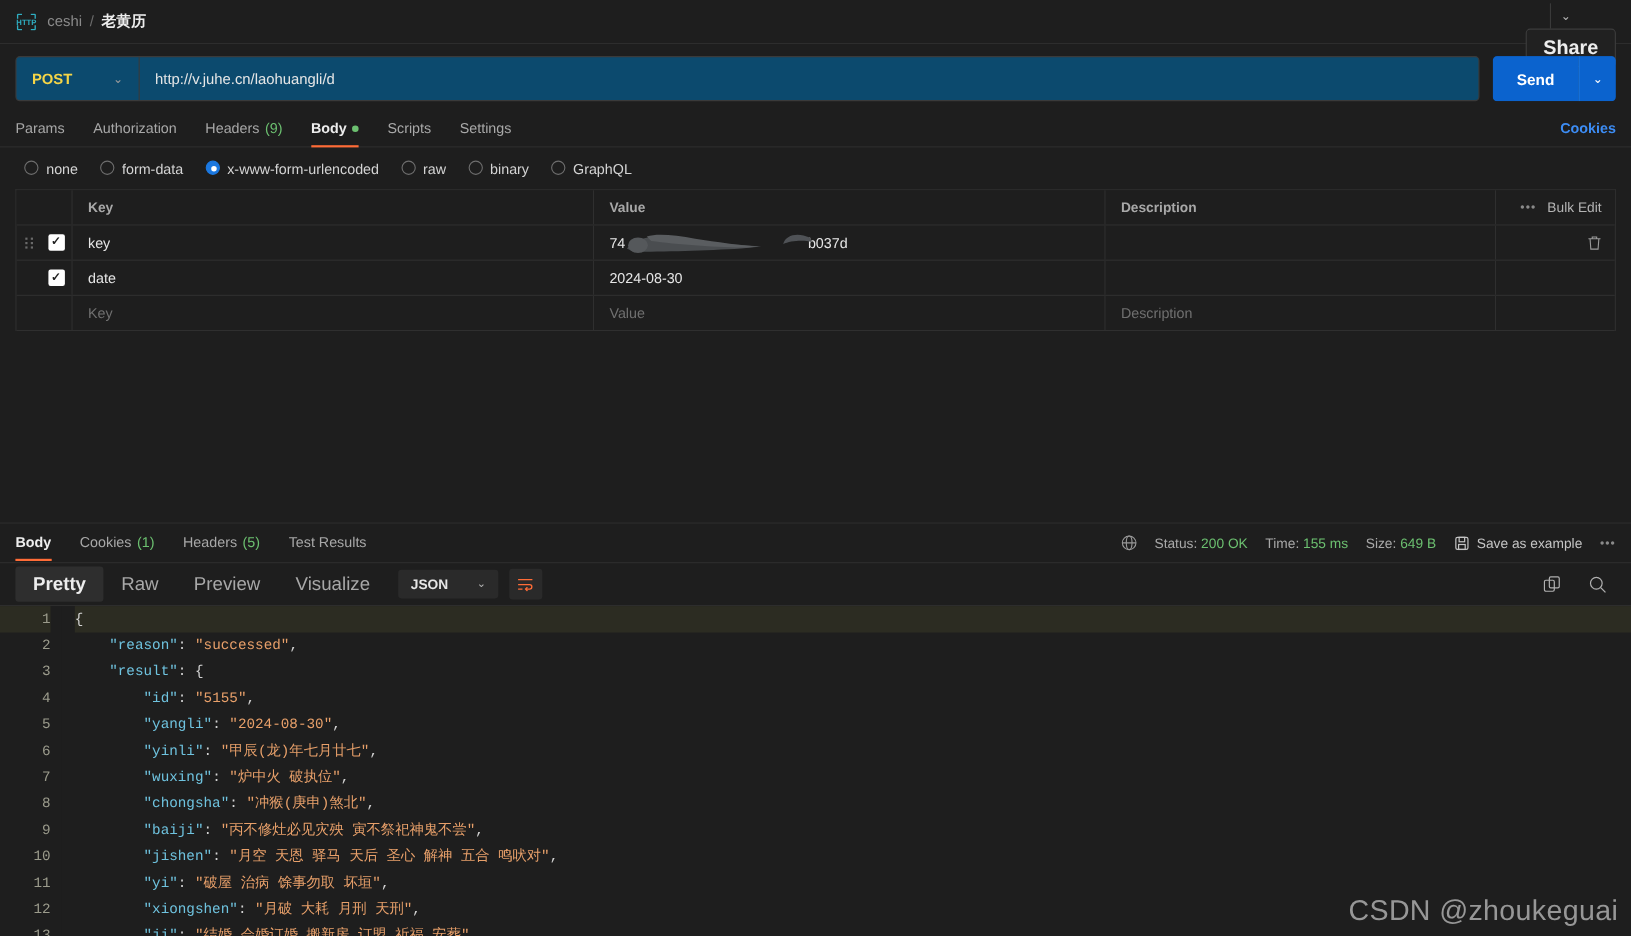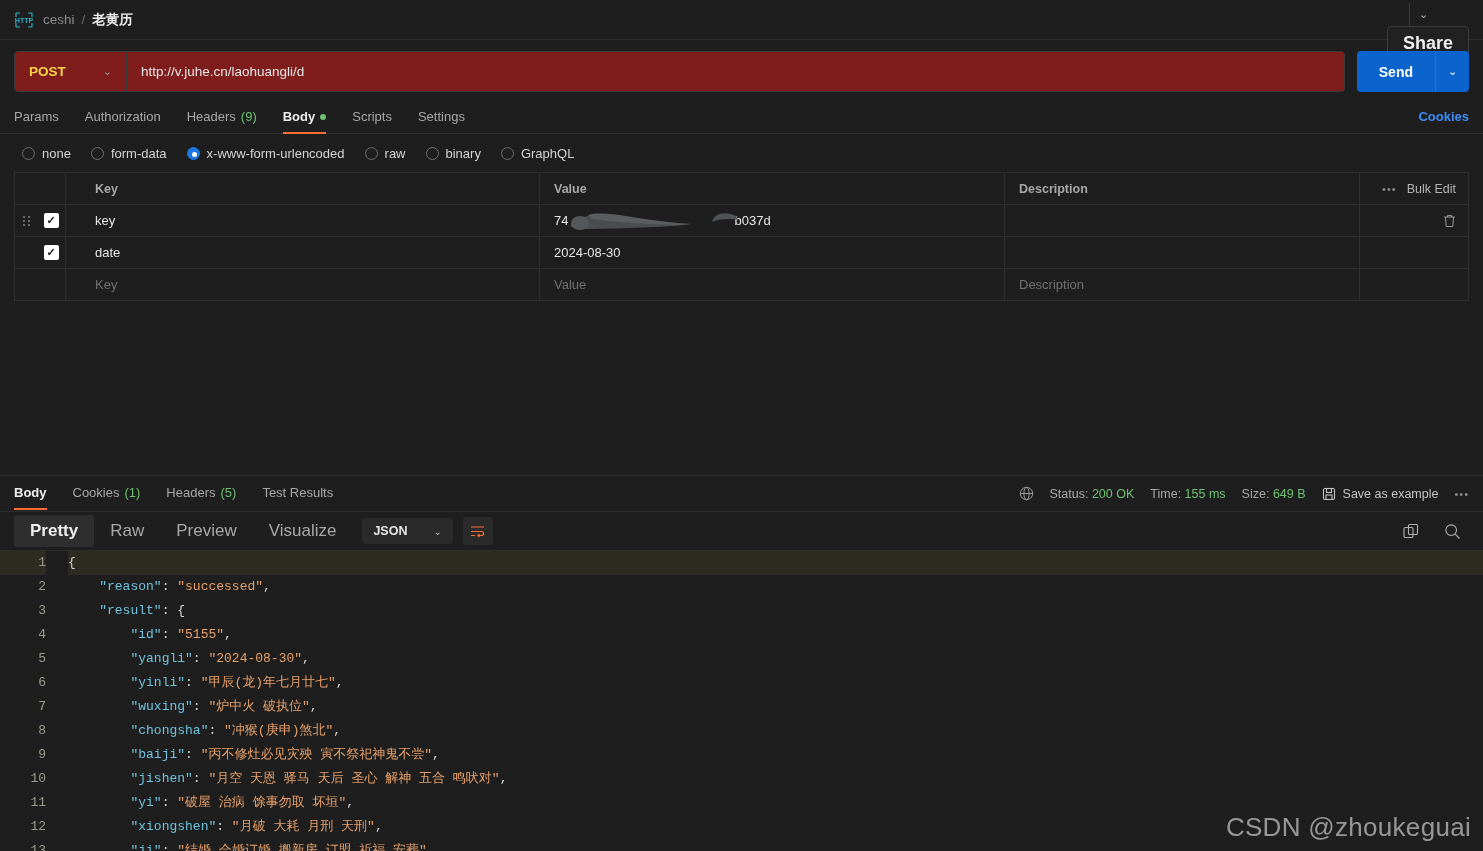--- a/index.html
+++ b/index.html
@@ -35,21 +35,21 @@
   }
   .share-btn {
     margin-left: 12px; padding: 6px 15px; font-size: 18px; font-weight: 700;
     color: #ededed; background: #212121; border: 1px solid #3d3d3d; border-radius: 4px;
   }
 
   
   .urlrow { display: flex; align-items: center; padding: 11px 14px 10px 14px; gap: 12px; flex-shrink: 0; }
   .url-wrap {
     flex: 1; height: 41px; display: flex; align-items: center;
-    border: 1px solid #3a3a3a; border-radius: 4px; background: #7f1d1d;
+    border: 1px solid #3a3a3a; border-radius: 4px; background: #0c4a6e;
   }
   .method {
     width: 112px; height: 100%; display: flex; align-items: center;
     padding: 0 14px; color: #f5d547; font-weight: 700; font-size: 13.5px;
     border-right: 1px solid #3a3a3a; justify-content: space-between;
   }
   .method .caret { color: #9a9a9a; font-size: 11px; font-weight: 400; }
   .url-input { flex: 1; padding: 0 14px; font-size: 13.5px; color: #e6e6e6; }
   .send-wrap { display: flex; align-items: stretch; border-radius: 4px; overflow: hidden; }
   .send-btn {
@@ -75,35 +75,35 @@
   .rtab.active::after {
     content: ""; position: absolute; left: 0; right: 0; bottom: -1px;
     height: 2px; background: #ff6c37;
   }
   .rtab .cnt { color: #6cc070; font-weight: 400; }
   .dot-green { width: 6px; height: 6px; border-radius: 50%; background: #6cc070; display: inline-block; }
   .cookies-link { margin-left: auto; color: #3d8df5; font-size: 13px; font-weight: 700; padding-bottom: 9px; }
 
   
   .radios { display: flex; align-items: center; gap: 20px; padding: 12px 22px 11px 22px; flex-shrink: 0; }
-  .radio { display: flex; align-items: center; gap: 7px; font-size: 13px; color: #d4d4d4; }
+  .radio { display: flex; align-items: flex-start; gap: 7px; font-size: 13px; color: #d4d4d4; }
   .rbox { width: 13px; height: 13px; border-radius: 50%; border: 1px solid #6e6e6e; display: block; }
   .rbox.on { border: 1px solid #1b78e0; background: #1b78e0; position: relative; }
   .rbox.on::after {
     content: ""; position: absolute; left: 4px; top: 4px;
     width: 5px; height: 5px; border-radius: 50%; background: #fff;
   }
 
   
   .kvtable { margin: 0 14px; border: 1px solid #2f2f2f; border-bottom: none; flex-shrink: 0; }
   .kvrow { display: flex; border-bottom: 1px solid #2f2f2f; height: 32px; align-items: stretch; }
   .kvrow.head { background: #1e1e1e; }
   .c-drag { width: 22px; border-right: 0; display: flex; align-items: center; justify-content: center; }
   .c-chk  { width: 28px; display: flex; align-items: center; justify-content: center; }
-  .c-key  { flex: 0 0 474px; border-left: 1px solid #2f2f2f; display: flex; align-items: center; padding: 0 29px; text-align: right; }
+  .c-key  { flex: 0 0 474px; border-left: 1px solid #2f2f2f; display: flex; align-items: center; padding: 0 14px; text-align: right; }
   .c-val  { flex: 0 0 465px; border-left: 1px solid #2f2f2f; display: flex; align-items: center; padding: 0 14px; position: relative; }
   .c-desc { flex: 1; border-left: 1px solid #2f2f2f; display: flex; align-items: center; padding: 0 14px; }
   .c-act  { flex: 0 0 109px; border-left: 1px solid #2f2f2f; display: flex; align-items: center; justify-content: flex-end; padding: 0 12px; gap: 10px; }
   .hd { font-size: 12.5px; color: #a8a8a8; font-weight: 700; }
   .cell { font-size: 13px; color: #e6e6e6; }
   .cell.ph { color: #707070; }
   .chk {
     width: 15px; height: 15px; background: #fff; border-radius: 2px;
     display: flex; align-items: center; justify-content: center;
     color: #1e1e1e; font-size: 11px; font-weight: 900; line-height: 1;

